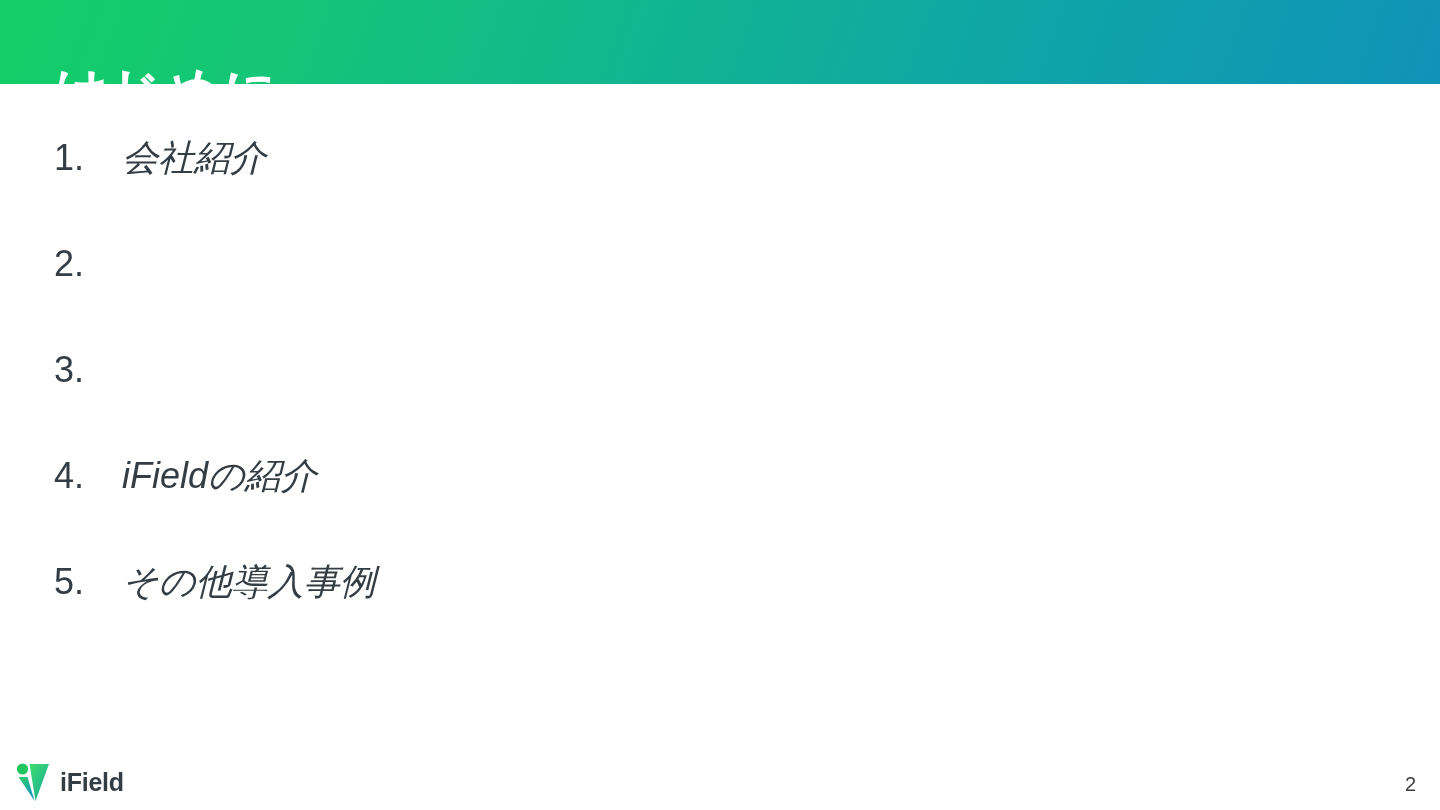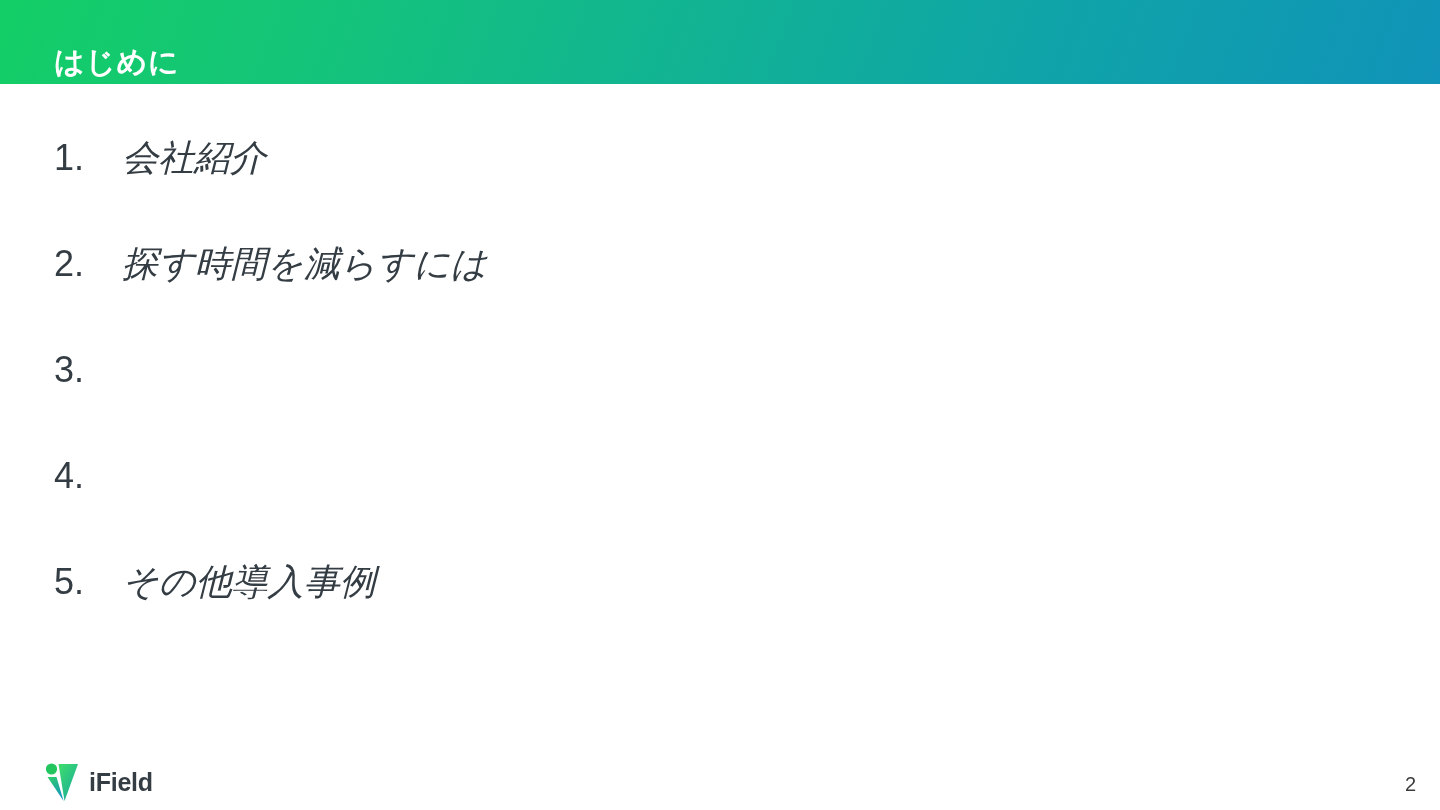--- a/index.html
+++ b/index.html
@@ -25,26 +25,26 @@
     position: absolute;
     left: 0;
     top: 0;
     width: 1440px;
     height: 84px;
     background: linear-gradient(110deg, #13ce66 0%, #14c479 22%, #11b393 48%, #0fa4a8 72%, #1093b8 100%);
   }
   .slide-title {
     position: absolute;
     left: 54px;
-    top: 0;
+    top: 13px;
     height: 84px;
     display: flex;
     align-items: center;
     color: #ffffff;
-    font-size: 30px;
+    font-size: 54px;
     font-weight: bold;
     letter-spacing: 0.02em;
     white-space: nowrap;
     line-height: 1;
   }
 
   
   .agenda {
     position: absolute;
     left: 54px;
@@ -79,21 +79,21 @@
   
   .footer {
     position: absolute;
     left: 0;
     bottom: 0;
     width: 1440px;
     height: 70px;
   }
   .brand {
     position: absolute;
-    left: 45px;
+    left: 16px;
     bottom: 8px;
     display: flex;
     align-items: center;
     gap: 8px;
   }
   .brand-mark {
     width: 36px;
     height: 40px;
     display: block;
   }
@@ -131,27 +131,27 @@
   <div class="header-band"></div>
   <h1 class="slide-title">はじめに</h1>
 
   <ol class="agenda">
     <li class="agenda-item">
       <span class="agenda-num">1.</span>
       <span class="agenda-label">会社紹介</span>
     </li>
     <li class="agenda-item">
       <span class="agenda-num">2.</span>
-      <span class="agenda-label">探す時間を減らすには</span>
     </li>
     <li class="agenda-item">
       <span class="agenda-num">3.</span>
     </li>
     <li class="agenda-item">
       <span class="agenda-num">4.</span>
+      <span class="agenda-label">iFieldの紹介</span>
     </li>
     <li class="agenda-item">
       <span class="agenda-num">5.</span>
       <span class="agenda-label">その他導入事例</span>
     </li>
   </ol>
 
   <div class="footer">
 
     <div class="brand">

